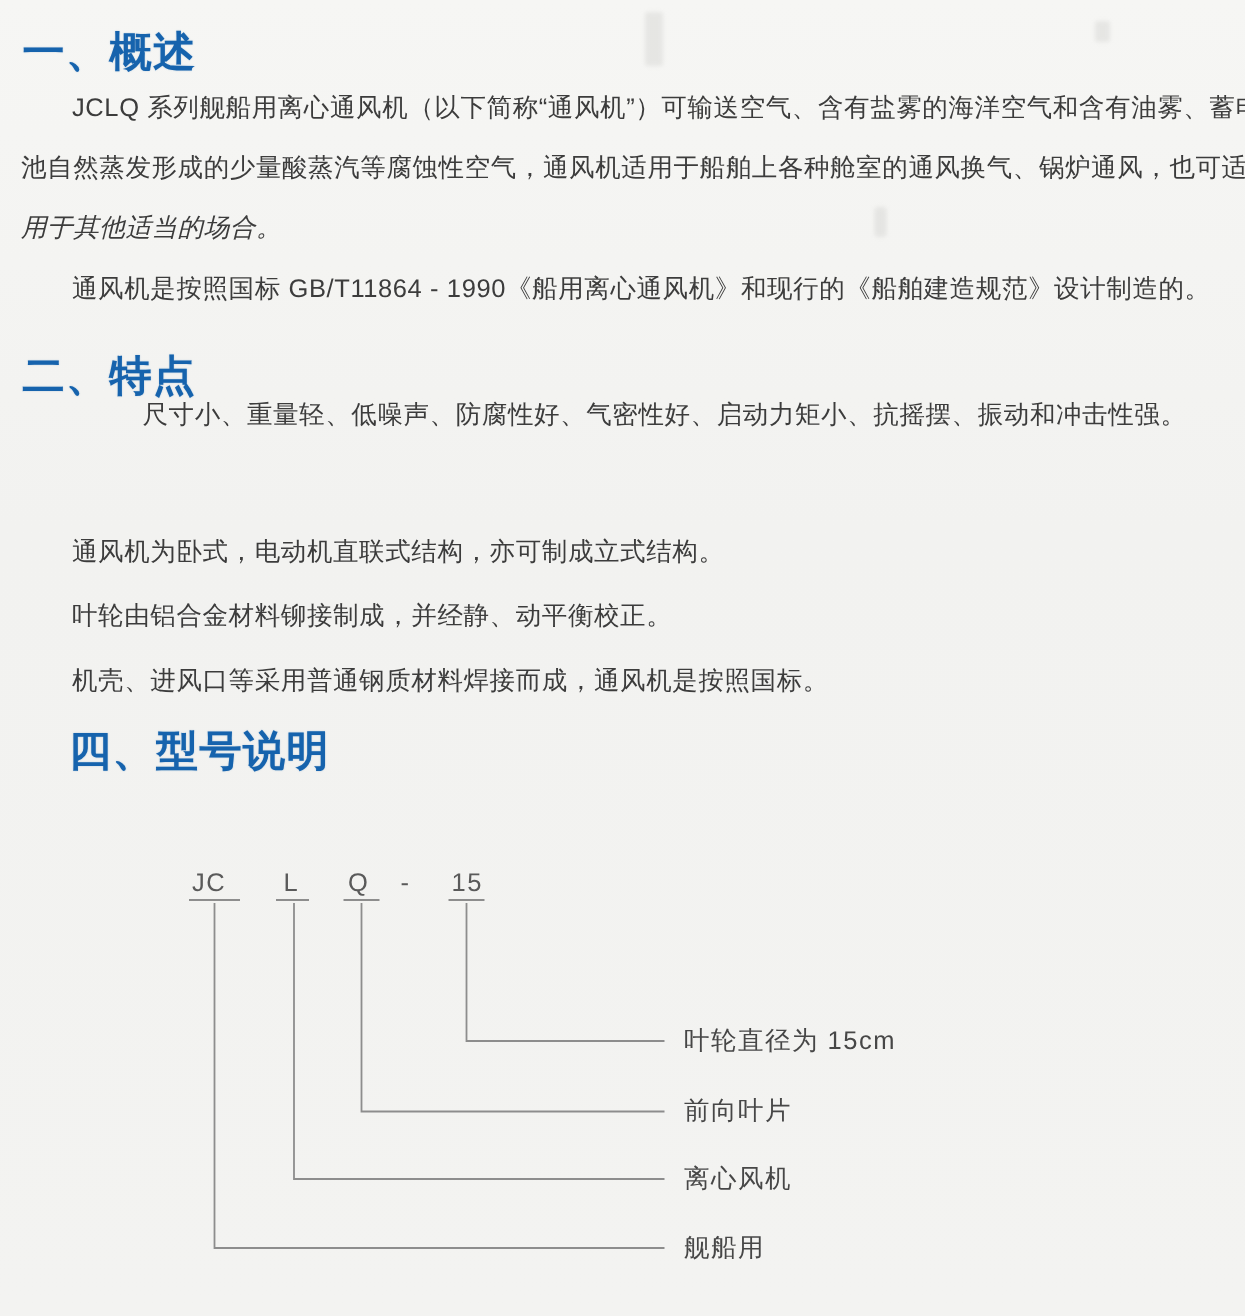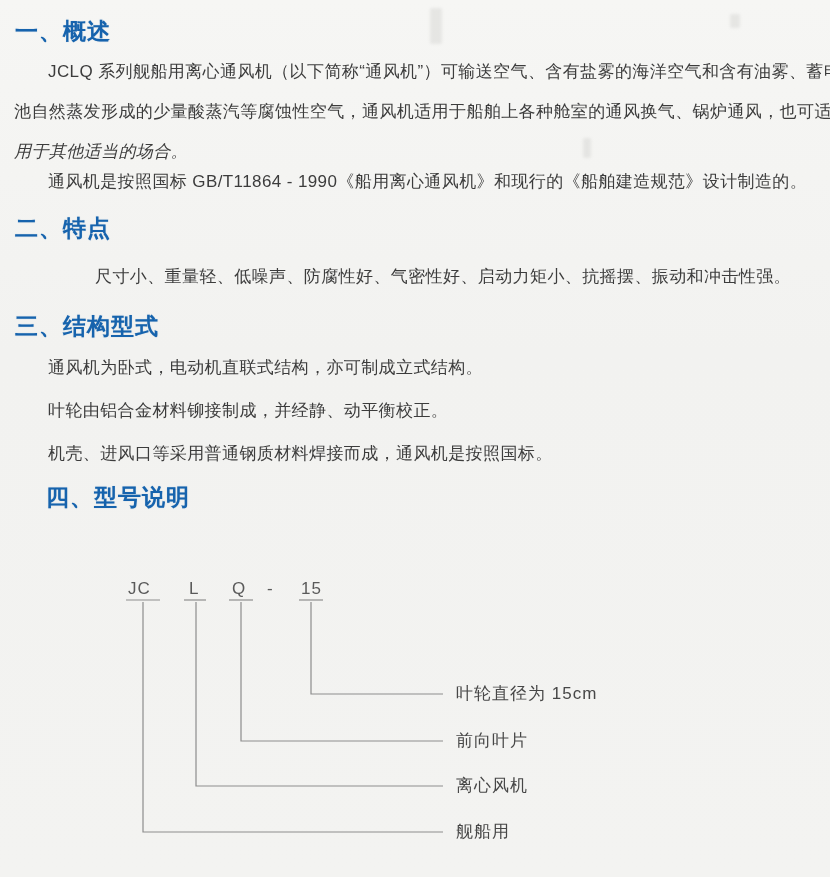--- a/index.html
+++ b/index.html
@@ -15,21 +15,21 @@
     overflow: hidden;
   }
   .page {
     position: absolute;
     inset: 0;
     background: linear-gradient(180deg, #f6f6f4 0%, #f2f2f0 40%, #f3f3f1 100%);
   }
   .heading {
     position: absolute;
     left: 15px;
-    font-size: 23px;
+    font-size: 28px;
     font-weight: bold;
     color: #1663ad;
     letter-spacing: 1px;
     white-space: nowrap;
     text-shadow: 0 0 1px rgba(22,99,173,0.35);
   }
   .bodyline {
     position: absolute;
     font-size: 17px;
     color: #3c3c3c;
@@ -71,27 +71,26 @@
 
   <div class="artifact" style="left:430px; top:8px; width:12px; height:36px;"></div>
   <div class="artifact" style="left:583px; top:138px; width:8px; height:20px;"></div>
   <div class="artifact" style="left:730px; top:14px; width:10px; height:14px;"></div>
 
   <div class="heading" style="top:16px;">一、概述</div>
 
   <div class="bodyline indent" style="top:60px;">JCLQ 系列舰船用离心通风机（以下简称“通风机”）可输送空气、含有盐雾的海洋空气和含有油雾、蓄电</div>
   <div class="bodyline noindent" style="top:100px;">池自然蒸发形成的少量酸蒸汽等腐蚀性空气，通风机适用于船舶上各种舱室的通风换气、锅炉通风，也可适</div>
   <div class="bodyline noindent" style="top:140px;font-style:italic;">用于其他适当的场合。</div>
-  <div class="bodyline indent" style="top:170px;">通风机是按照国标 GB/T11864 - 1990《船用离心通风机》和现行的《船舶建造规范》设计制造的。</div>
+  <div class="bodyline indent" style="top:181px;">通风机是按照国标 GB/T11864 - 1990《船用离心通风机》和现行的《船舶建造规范》设计制造的。</div>
 
-  <div class="heading" style="top:213px;">二、特点</div>
+  <div class="heading" style="top:232px;">二、特点</div>
 
   <div class="bodyline" style="top:265px; left:50px;margin-left:45px;">尺寸小、重量轻、低噪声、防腐性好、气密性好、启动力矩小、抗摇摆、振动和冲击性强。</div>
 
-  <div class="heading" style="top:311px;">三、结构型式</div>
 
   <div class="bodyline indent" style="top:356px;">通风机为卧式，电动机直联式结构，亦可制成立式结构。</div>
   <div class="bodyline indent" style="top:399px;">叶轮由铝合金材料铆接制成，并经静、动平衡校正。</div>
   <div class="bodyline indent" style="top:442px;">机壳、进风口等采用普通钢质材料焊接而成，通风机是按照国标。</div>
 
   <div class="heading" style="top:482px;margin-left:31px;">四、型号说明</div>
 
   <svg width="830" height="310" viewBox="0 0 830 310" style="position:absolute; left:0; top:558px;">
 
     <text class="code-letter" x="128" y="36">JC</text>

